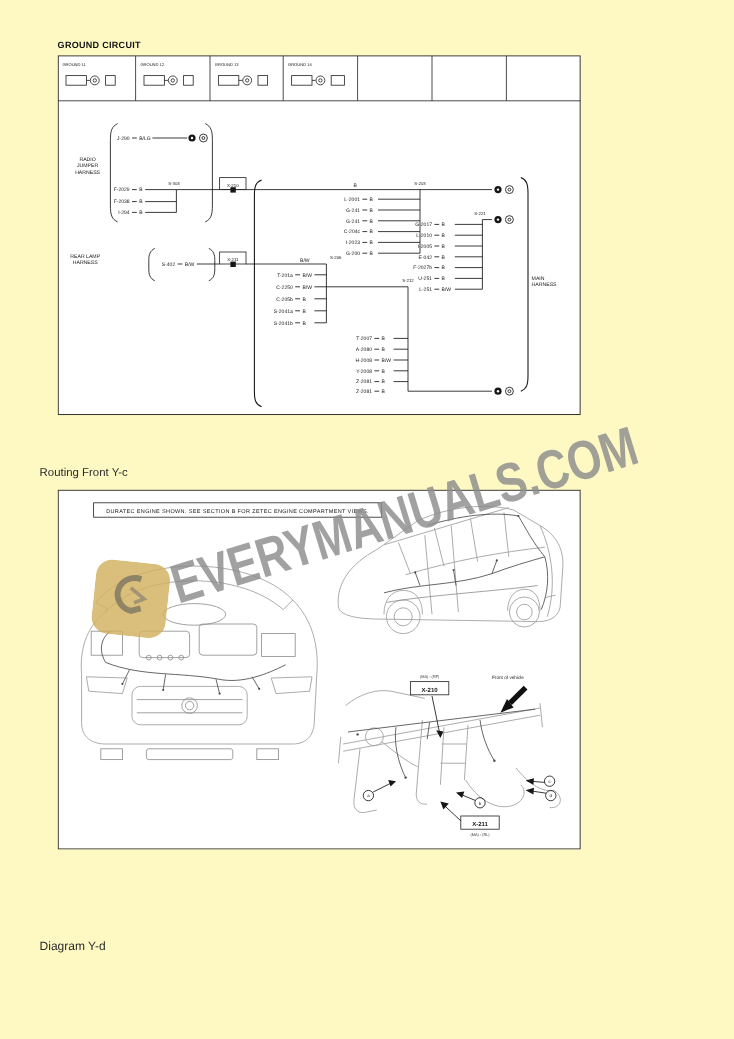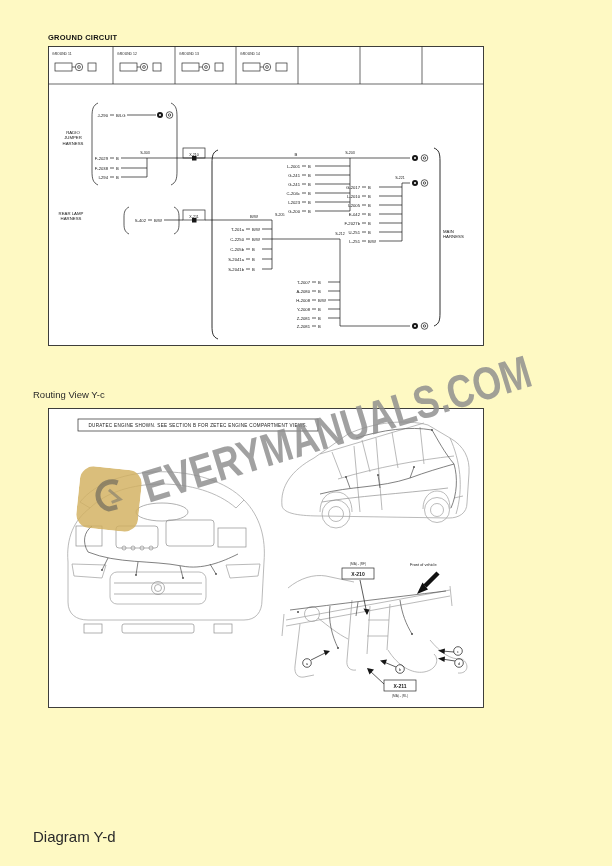--- a/index.html
+++ b/index.html
@@ -1,20 +1,20 @@
 <!DOCTYPE html>
 <html><head>
 <meta charset="utf-8">
 <style>
   html,body{margin:0;padding:0;background:#e9e9e9;}
   .page{position:relative;width:612px;height:866px;background:#fef9c3;overflow:hidden;
         font-family:"Liberation Sans",sans-serif;color:#161616;}
   .section-title{position:absolute;left:48px;top:33px;font-size:7.5px;font-weight:700;letter-spacing:.25px;color:#111;}
   .routing-title{position:absolute;left:33px;top:389px;font-size:9.5px;color:#2a2a2a;}
-  .diagram-caption{position:absolute;left:33px;top:828px;font-size:15px;color:#2a2a2a;text-align:right;}
+  .diagram-caption{position:absolute;left:33px;top:784px;font-size:10px;color:#2a2a2a;text-align:right;}
   .hlabel{position:absolute;font-size:4.3px;line-height:1.25;color:#161616;text-align:center;z-index:2;}
   svg.circuit{position:absolute;left:48px;top:46px;z-index:1;}
   svg.routing{position:absolute;left:48px;top:408px;z-index:1;}
   svg text{fill:#161616;font-size:4.2px;font-family:"Liberation Sans",sans-serif;}
   svg text.h{font-size:3.4px;}
   svg text.s{font-size:3.6px;}
   svg text.rb{font-size:5px;font-weight:700;}
   svg text.cap{font-size:4.6px;letter-spacing:.3px;}
   svg text.nt{font-size:3.2px;fill:#333;}
   svg text.fv{font-size:3.9px;}
@@ -229,21 +229,21 @@
         <circle class="wire" cx="376.5" cy="280" r="3.3" fill="#fff"></circle>
           <circle class="wire" cx="376.5" cy="280" r="1.2"></circle>
       </g>
     </g>
   </svg>
 
   <div class="hlabel" style="left:57px;top:130px;width:32px;">RADIO JUMPER HARNESS</div>
   <div class="hlabel" style="left:53px;top:211px;width:36px;">REAR LAMP HARNESS</div>
   <div class="hlabel" style="left:443px;top:229px;width:26px;text-align:left;">MAIN HARNESS</div>
 
-  <div class="routing-title">Routing View Y-c</div>
+  <div class="routing-title">Routing Front Y-c</div>
 
   <svg class="routing" width="436" height="300" viewBox="0 0 436 300">
     <rect class="frame" x="0.5" y="0.5" width="435" height="299"></rect>
 
     <g>
       <rect class="thin" x="30" y="11" width="240" height="12" fill="#fff"></rect>
       <text class="cap" x="150" y="19.3" text-anchor="middle">DURATEC ENGINE SHOWN. SEE SECTION B FOR ZETEC ENGINE COMPARTMENT VIEWS.</text>
     </g>
 
     <g transform="translate(210,2)">

